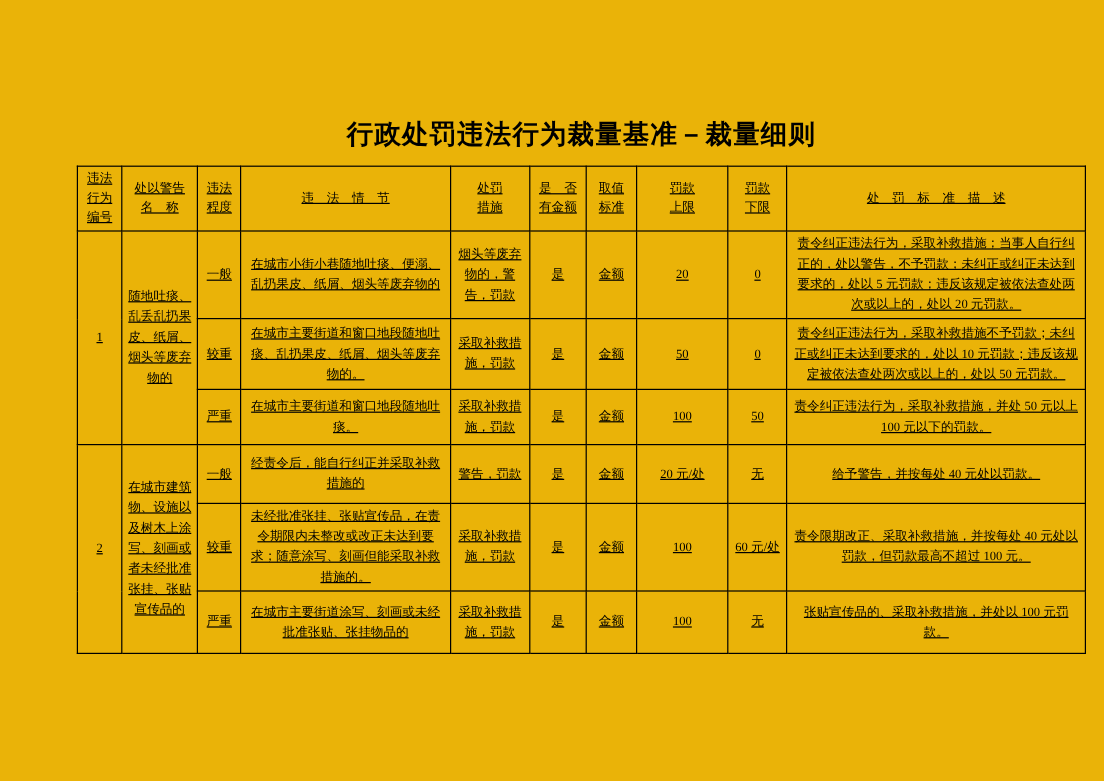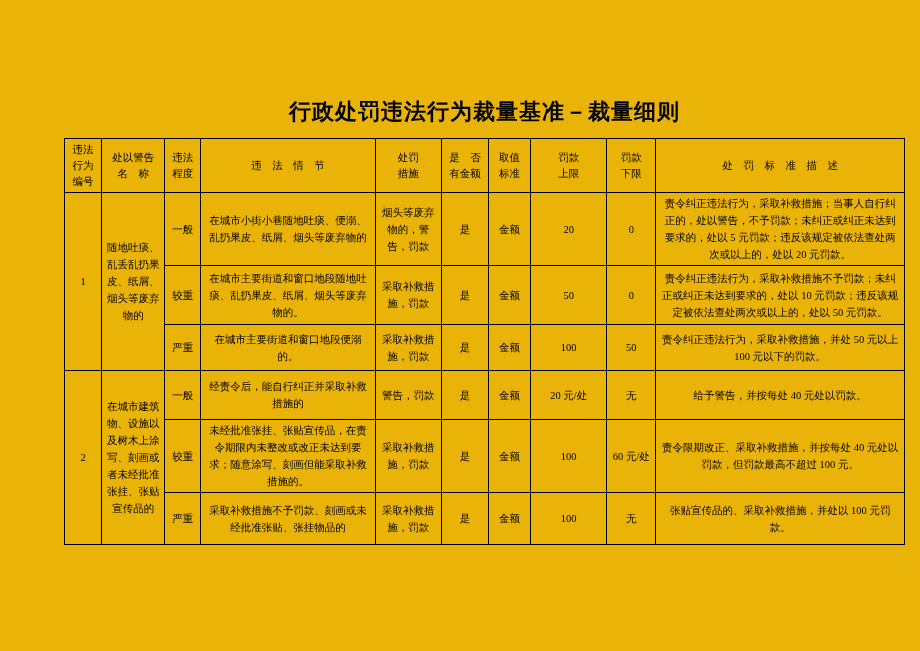--- a/index.html
+++ b/index.html
@@ -27,20 +27,21 @@
     letter-spacing: 1px;
     white-space: nowrap;
   }
   table.rules-table {
     position: absolute;
     top: 138px;
     left: 64px;
     width: 841px;
     border-collapse: collapse;
     table-layout: fixed;
+    text-decoration: underline;
   }
   .rules-table th,
   .rules-table td {
     border: 1px solid #000000;
     font-size: 10.5px;
     font-weight: normal;
     padding: 2px 4px;
     vertical-align: middle;
     text-align: center;
     line-height: 17px;
@@ -138,21 +139,21 @@
         <td class="cell-circumstance">在城市主要街道和窗口地段随地吐痰、乱扔果皮、纸屑、烟头等废弃物的。</td>
         <td>采取补救措施，罚款</td>
         <td class="cell-has-amount">是</td>
         <td>金额</td>
         <td>50</td>
         <td>0</td>
         <td class="cell-description">责令纠正违法行为，采取补救措施不予罚款；未纠正或纠正未达到要求的，处以 10 元罚款；违反该规定被依法查处两次或以上的，处以 50 元罚款。</td>
       </tr>
       <tr class="r1c">
         <td>严重</td>
-        <td class="cell-circumstance">在城市主要街道和窗口地段便溺的。</td>
+        <td class="cell-circumstance">在城市主要街道和窗口地段随地吐痰。</td>
         <td>采取补救措施，罚款</td>
         <td class="cell-has-amount">是</td>
         <td>金额</td>
         <td>100</td>
         <td>50</td>
         <td class="cell-description">责令纠正违法行为，采取补救措施，并处 50 元以上 100 元以下的罚款。</td>
       </tr>
 
       <tr class="r2a">
         <td rowspan="3">2</td>
@@ -171,21 +172,21 @@
         <td class="cell-circumstance">未经批准张挂、张贴宣传品，在责令期限内未整改或改正未达到要求；随意涂写、刻画但能采取补救措施的。</td>
         <td>采取补救措施，罚款</td>
         <td class="cell-has-amount">是</td>
         <td>金额</td>
         <td>100</td>
         <td>60 元/处</td>
         <td class="cell-description">责令限期改正、采取补救措施，并按每处 40 元处以罚款，但罚款最高不超过 100 元。</td>
       </tr>
       <tr class="r2c">
         <td>严重</td>
-        <td class="cell-circumstance">采取补救措施不予罚款、刻画或未经批准张贴、张挂物品的</td>
+        <td class="cell-circumstance">在城市主要街道涂写、刻画或未经批准张贴、张挂物品的</td>
         <td>采取补救措施，罚款</td>
         <td class="cell-has-amount">是</td>
         <td>金额</td>
         <td>100</td>
         <td>无</td>
         <td class="cell-description">张贴宣传品的、采取补救措施，并处以 100 元罚款。</td>
       </tr>
     </tbody>
   </table>
 

